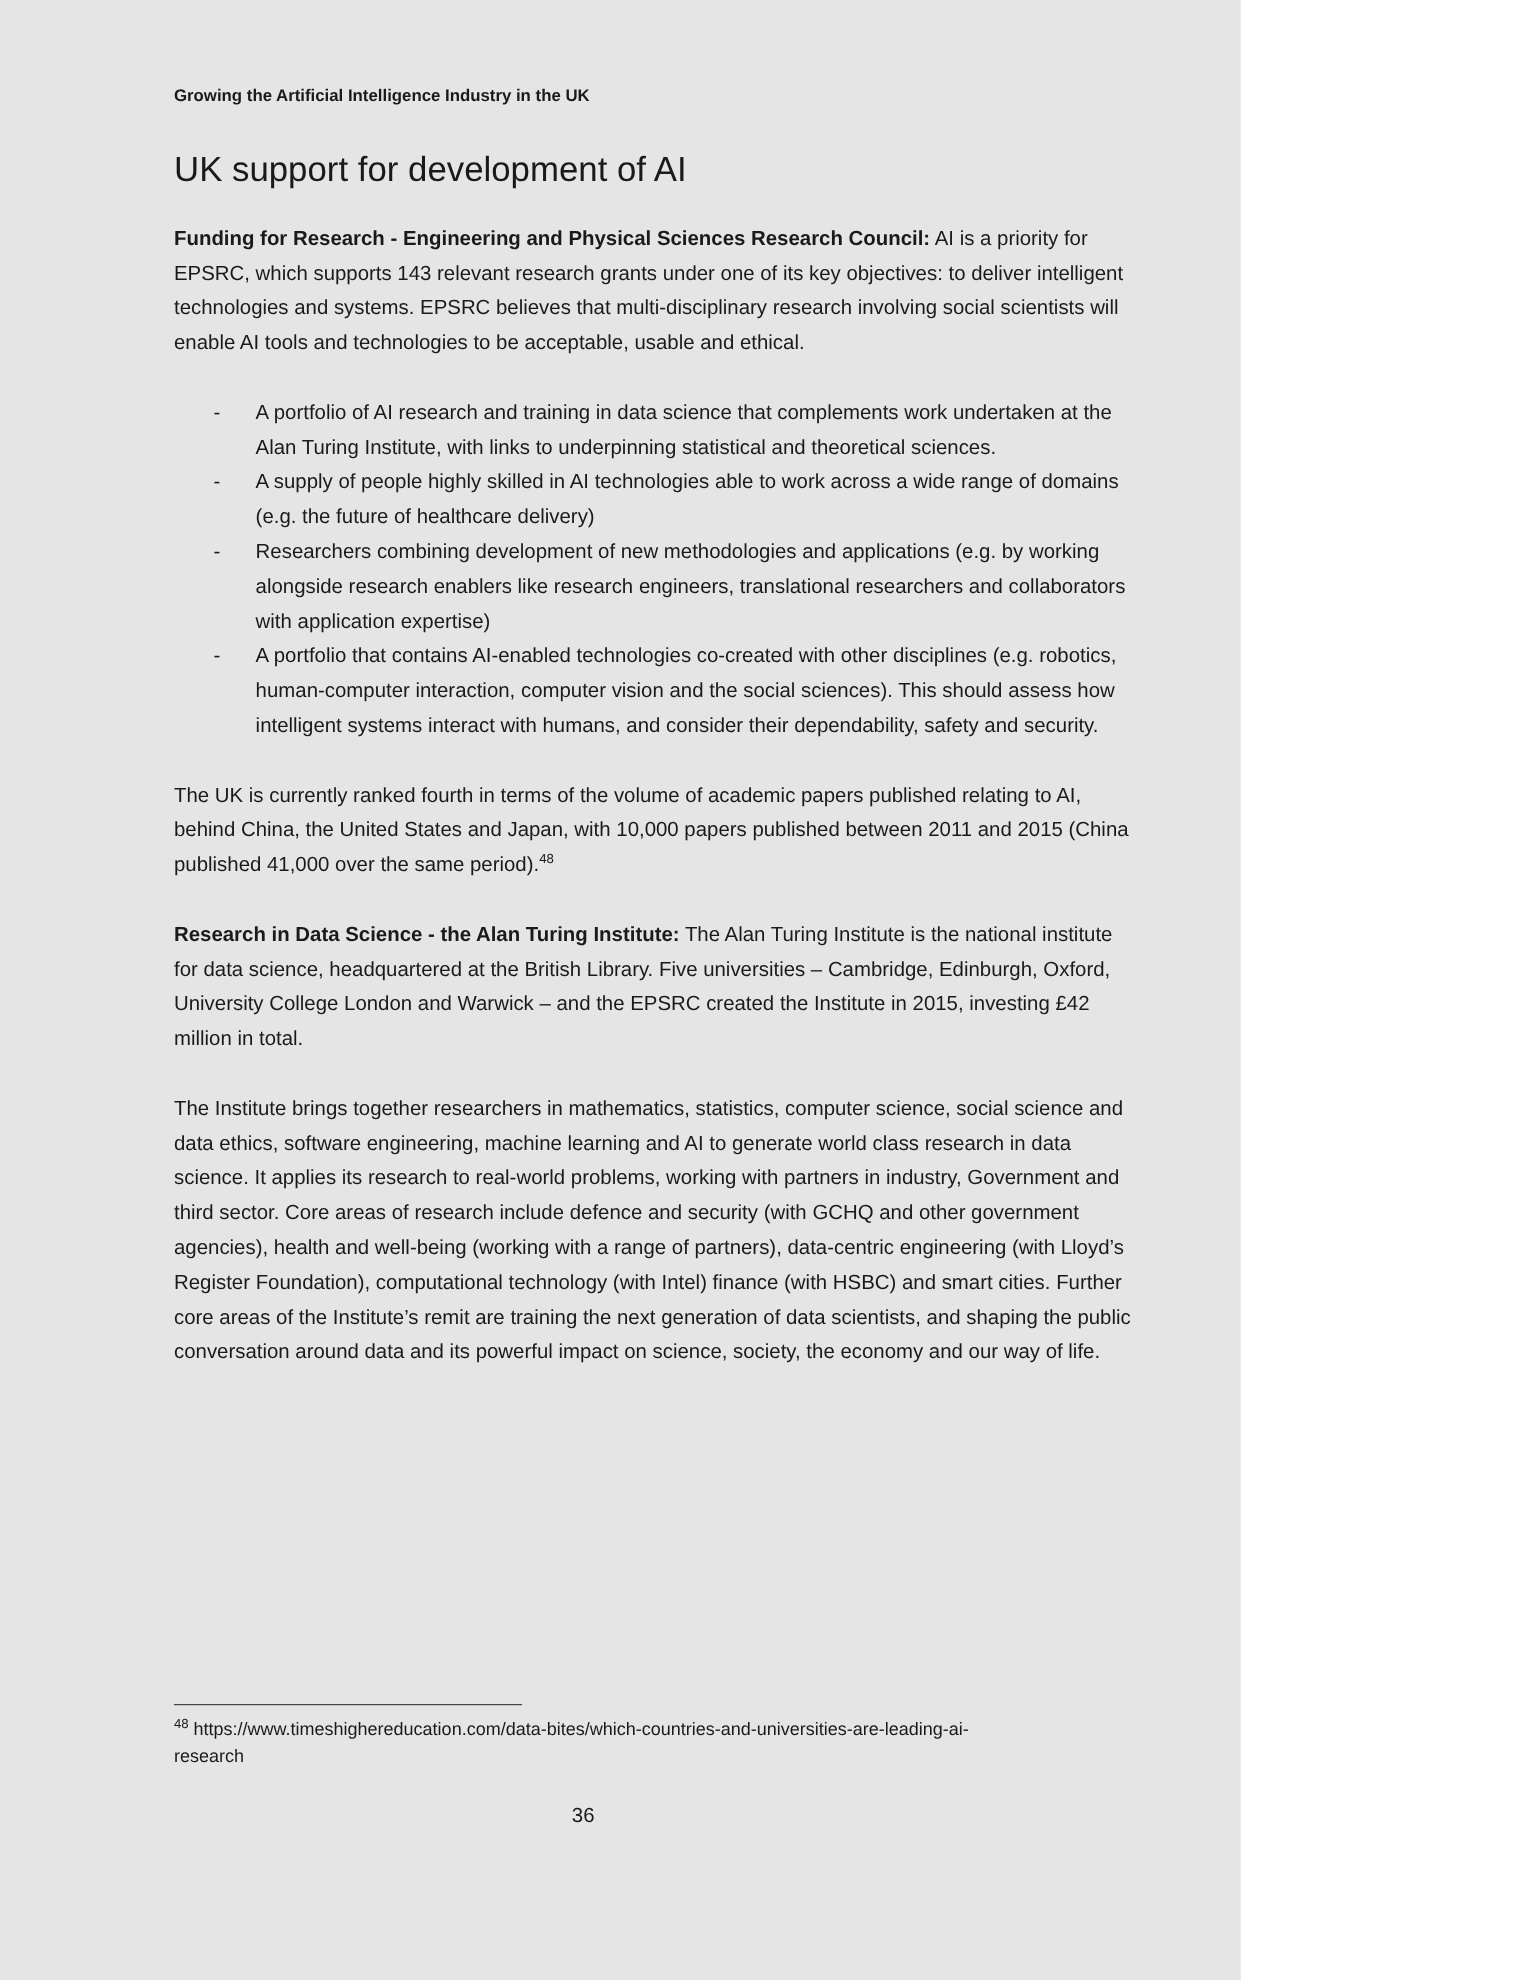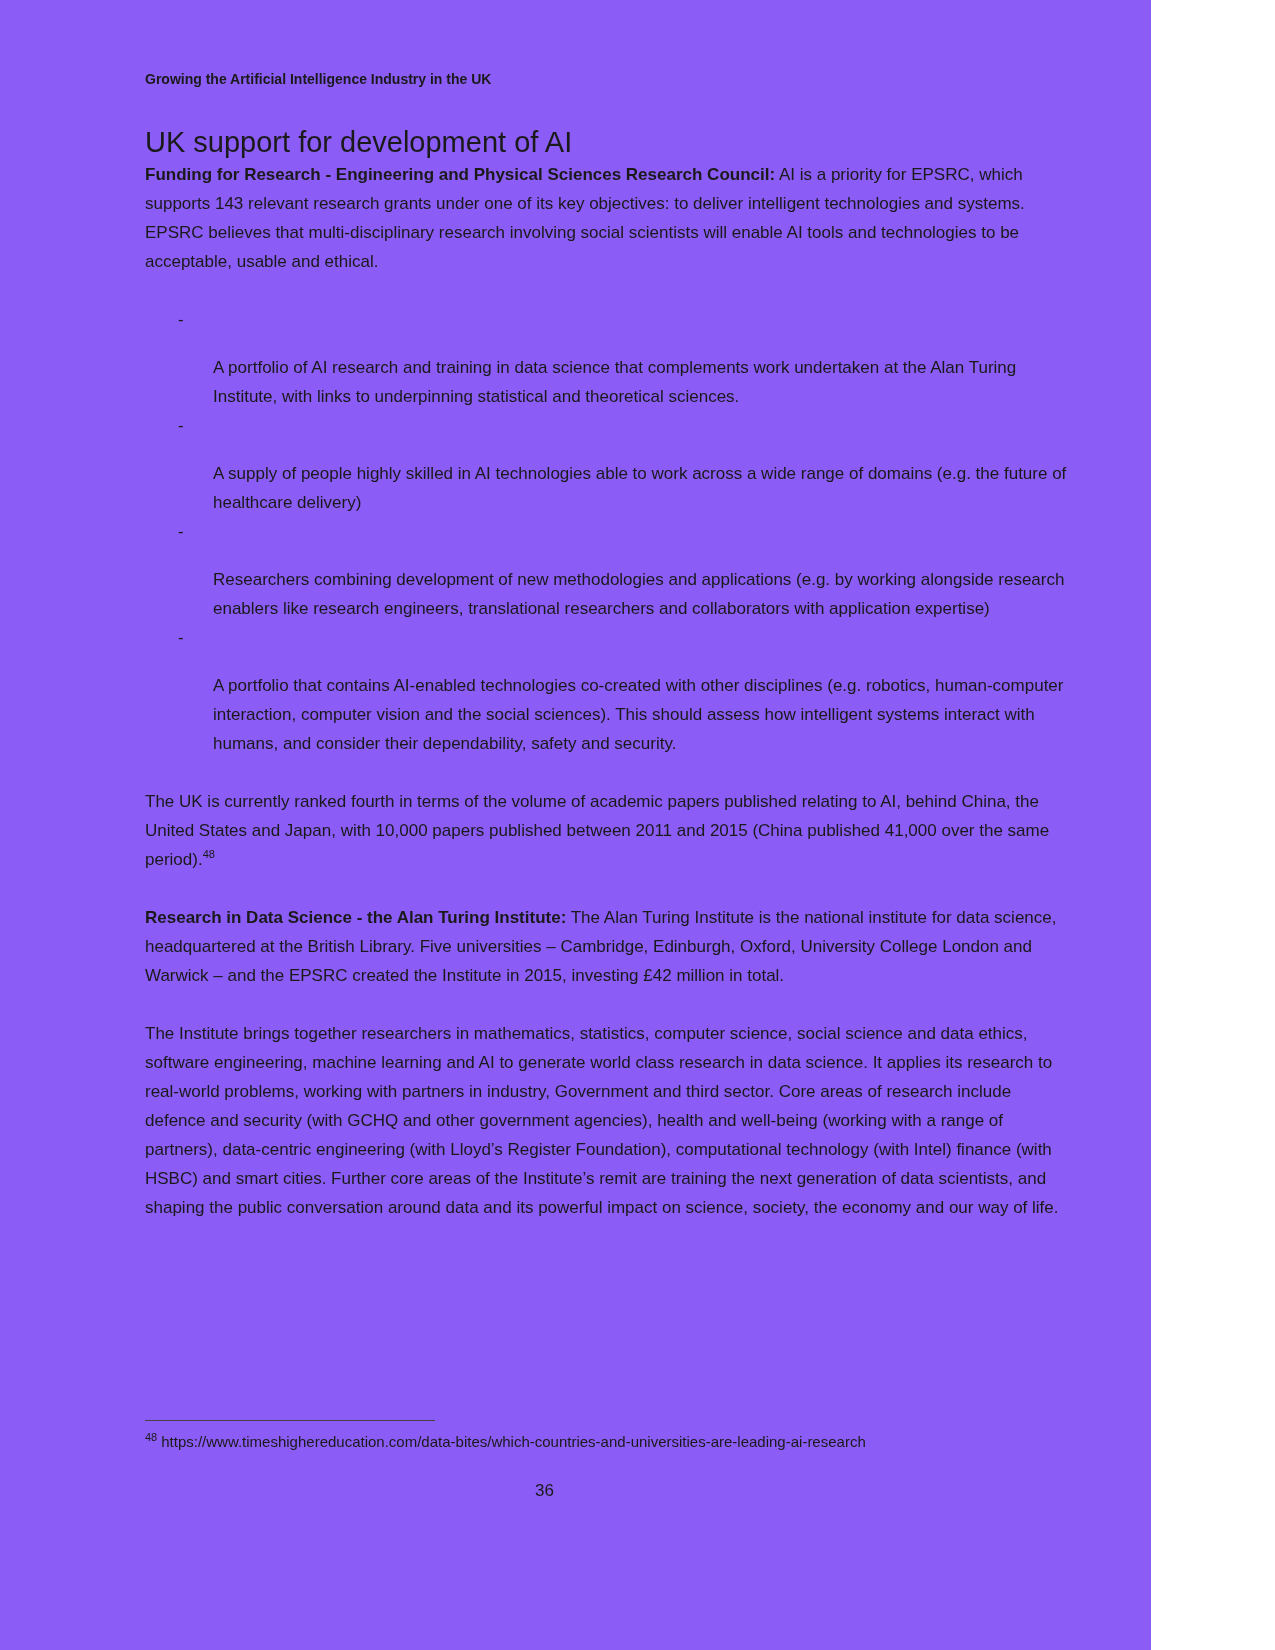--- a/index.html
+++ b/index.html
@@ -8,36 +8,37 @@
     height: 1650px;
     background: #ffffff;
   }
   body {
     font-family: "Liberation Sans", sans-serif;
     color: #1a1a1a;
     -webkit-font-smoothing: antialiased;
   }
   .page {
     position: relative;
-    width: 1151px;
+    width: 1034px;
     height: 1650px;
     padding: 70px 84px 0 145px;
-    background: #8b5cf6;
+    background: #e5e5e5;
     overflow: hidden;
   }
   .running-header {
     font-size: 14px;
     font-weight: 700;
     line-height: 18px;
   }
   .doc-title {
     font-size: 29px;
     font-weight: 400;
     line-height: 36px;
     margin-top: 36px;
+    margin-bottom: 24px;
   }
   .para {
     font-size: 17px;
     line-height: 29px;
     margin-bottom: 29px;
   }
   .para.tight {
     margin-bottom: 0;
   }
   .para strong {
@@ -57,21 +58,20 @@
     font-size: 17px;
     line-height: 29px;
     padding-left: 33px;
   }
   ul.dash-list li .dash {
     flex: 0 0 35px;
     width: 35px;
   }
   ul.dash-list li .li-text {
     flex: 1 1 auto;
-    margin-top: 48px;
   }
   .footnote-area {
     position: absolute;
     left: 145px;
     right: 207px;
     top: 1420px;
   }
   .footnote-rule {
     width: 290px;
     height: 0;

